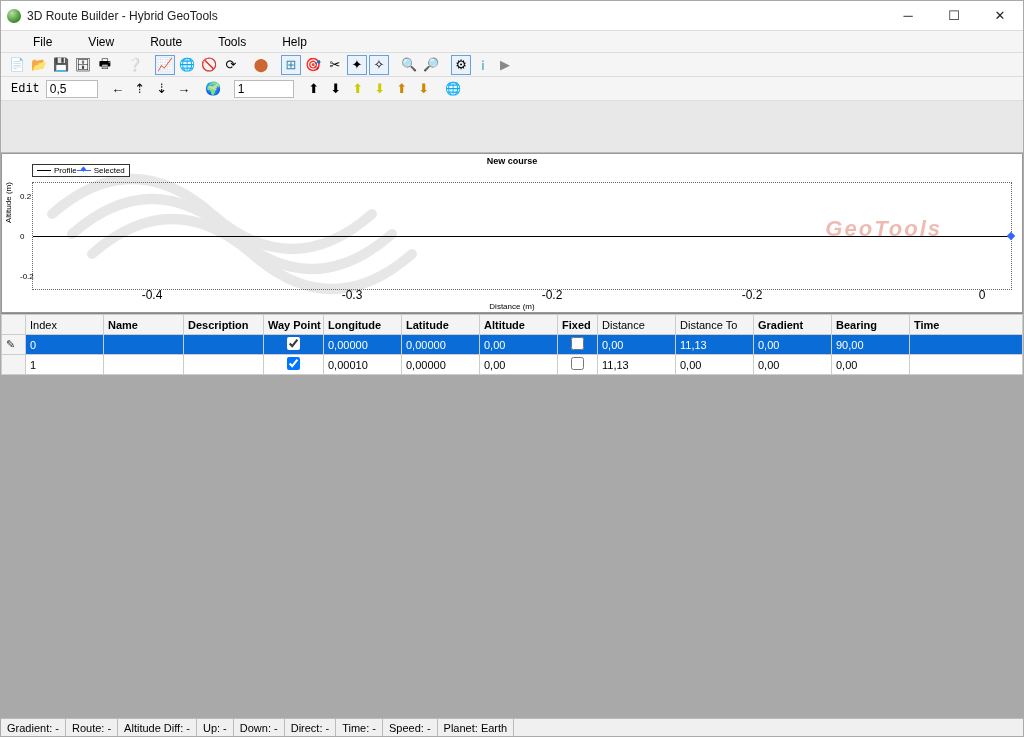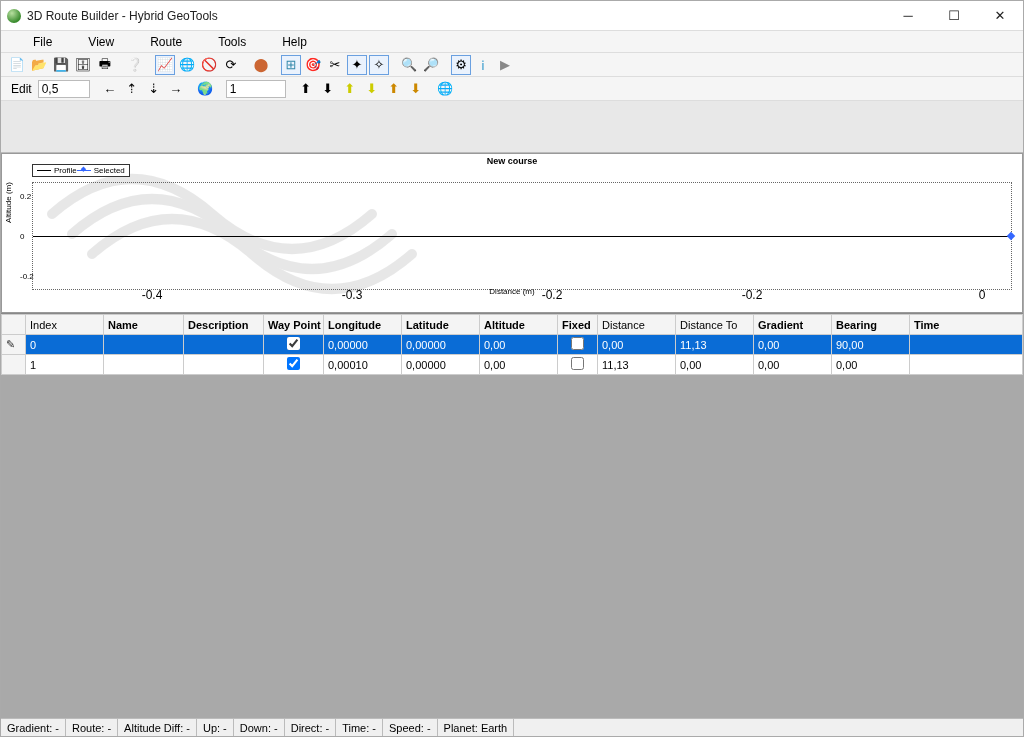--- a/index.html
+++ b/index.html
@@ -58,21 +58,21 @@
     border-bottom: 1px solid #ddd;
   }
   .tbtn {
     width: 20px; height: 20px;
     display: flex; align-items: center; justify-content: center;
     border: 1px solid transparent;
     font-size: 13px;
   }
   .tbtn.boxed { border: 1px solid #6aa0e0; background: #eaf2fd; }
   .tsep { width: 6px; }
-  .tlabel { padding: 0 4px; }
+  .tlabel { padding: 0 4px; font-family: Liberation Mono, monospace; }
   .tinput {
     width: 52px; height: 18px;
     border: 1px solid #bbb; background: #fff;
     padding: 0 3px; font-size: 12px;
   }
   
   .underspace { height: 52px; background: #e8e8e8; border-bottom: 1px solid #bbb; }
   
   .chart-wrap {
     background: #fff;
@@ -122,21 +122,21 @@
   }
   .chart-plot .zeroline {
     position: absolute; left:0; right:0; top:50%;
     border-top:1px solid #000;
   }
   .chart-plot .endpoint {
     position:absolute; right:-3px; top:calc(50% - 3px);
     width:6px; height:6px; background:#36f; transform:rotate(45deg);
   }
   .chart-ylab { position:absolute; top:50%; left:2px; transform: rotate(-90deg) translateX(10px); transform-origin:left top; font-size:8px; }
-  .chart-xlab { position:absolute; bottom:16px; left:0; right:0; text-align:center; font-size:8px; }
+  .chart-xlab { position:absolute; bottom:1px; left:0; right:0; text-align:center; font-size:8px; }
   .xt { position:absolute; bottom:10px; font-size:12px; transform:translateX(-50%);}
   .yt { position:absolute; left:18px; font-size:8px; transform:translateY(-50%);}
   
   .grid-wrap {
     flex: 1;
     background: #a9a9a9;
     border-top: 1px solid #888;
     overflow: hidden;
   }
   .grid {
@@ -258,20 +258,21 @@
   <div class="chart-swirl">
     <svg viewBox="0 0 460 140">
         <g fill="none" stroke="#444" stroke-width="10" stroke-linecap="round">
       <path d="M40,70 Q120,0 200,70 T360,70"></path>
       <path d="M60,90 Q140,20 220,90 T380,90"></path>
       <path d="M20,50 Q100,-20 180,50 T340,50"></path>
     </g>
       </svg>
   </div>
   <div class="chart-wm">
+    <div class="line2">GeoTools</div>
   </div>
   <div class="chart-title">New course</div>
   <div class="chart-legend">
     <span class="leg">
         <span class="swatch1"></span>
         <span>Profile</span>
       </span>
     <span class="leg">
         <span class="swatch2"></span>
         <span>Selected</span>

